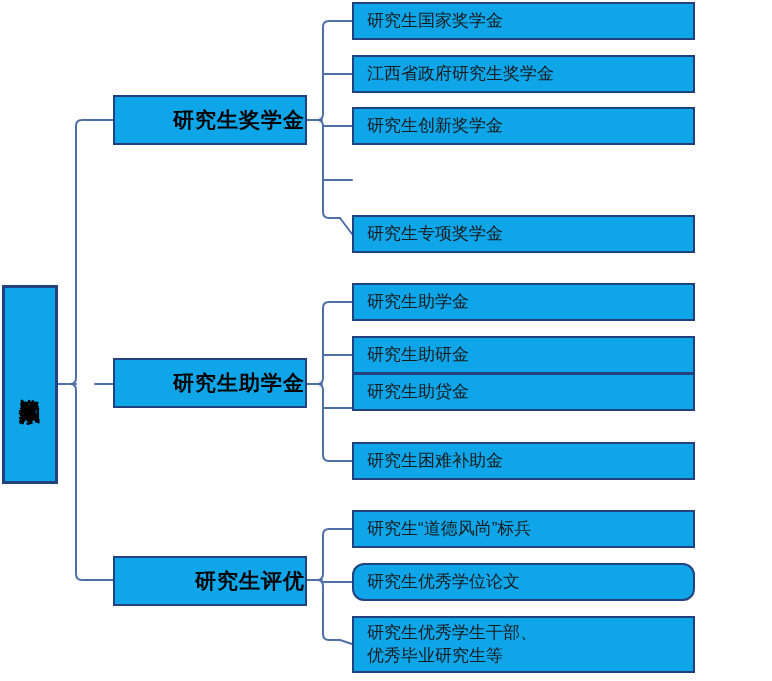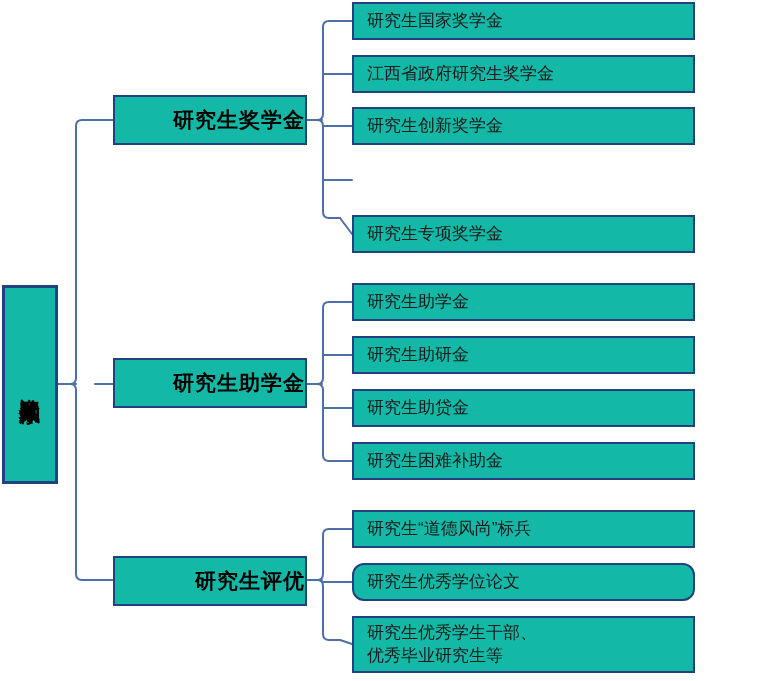--- a/index.html
+++ b/index.html
@@ -23,21 +23,21 @@
     top: 0;
     width: 772px;
     height: 681px;
     pointer-events: none;
   }
 
   
   .node {
     position: absolute;
     box-sizing: border-box;
-    background: #14b8a6;
+    background: #0ea5e9;
     border: 2px solid #22417F;
     display: flex;
     align-items: center;
   }
 
   
   .node.root {
     left: 2px;
     top: 285px;
     width: 56px;
@@ -157,21 +157,21 @@
   <div class="node leaf" style="top:215px;">
     <span class="node-label">研究生专项奖学金</span>
   </div>
 
   <div class="node leaf" style="top:283px;">
     <span class="node-label">研究生助学金</span>
   </div>
   <div class="node leaf" style="top:336px;">
     <span class="node-label">研究生助研金</span>
   </div>
-  <div class="node leaf" style="top:389px;">
+  <div class="node leaf" style="top:373px;">
     <span class="node-label">研究生助贷金</span>
   </div>
   <div class="node leaf" style="top:442px;">
     <span class="node-label">研究生困难补助金</span>
   </div>
 
   <div class="node leaf" style="top:510px;">
     <span class="node-label">研究生“道德风尚”标兵</span>
   </div>
   <div class="node leaf" style="top:563px;border-radius:12px;">

